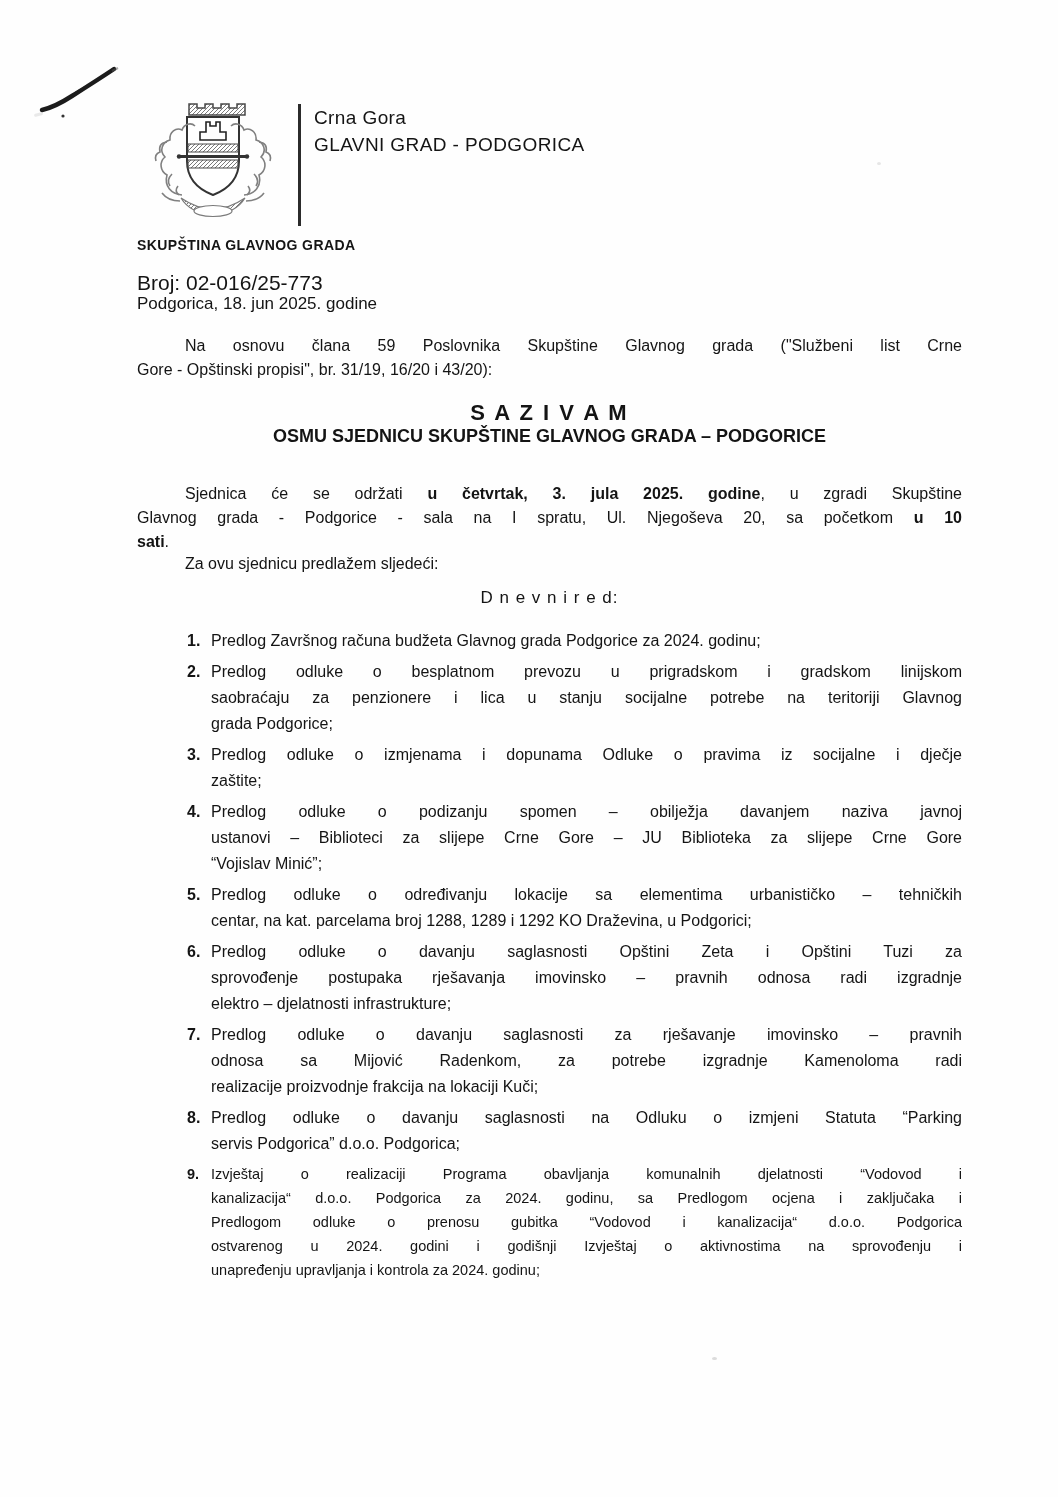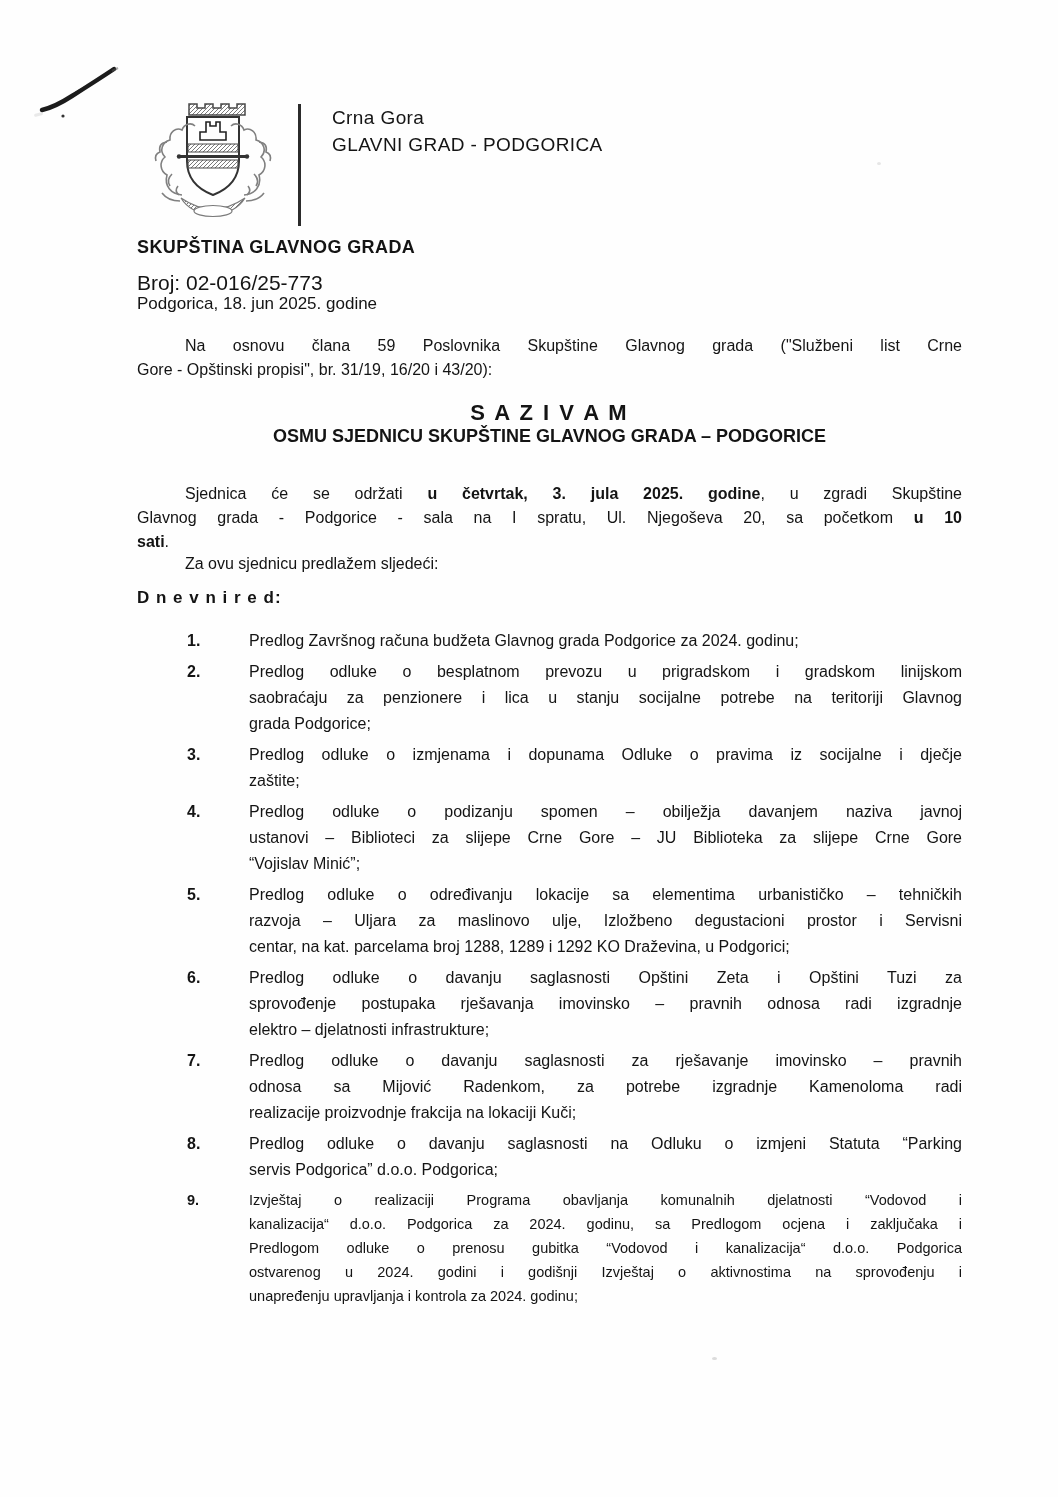--- a/index.html
+++ b/index.html
@@ -7,42 +7,42 @@
     position:relative;width:1058px;height:1497px;margin:0 auto;
     background:#fefefe;color:#141414;overflow:hidden;
     font-family:"Liberation Sans","DejaVu Sans",sans-serif;
     font-size:16px;
   }
   .abs{position:absolute;}
   
   .letterhead{left:137px;top:98px;display:flex;align-items:flex-start;}
   .crest{width:152px;height:130px;flex:0 0 auto;}
   .lh-divider{width:3px;height:122px;background:#2b2b2b;margin-left:9px;margin-top:6px;}
-  .lh-text{padding-left:31px;padding-top:6px;font-size:19px;line-height:27px;letter-spacing:.4px;white-space:nowrap;}
-  .org{left:137px;top:237px;font-weight:bold;font-size:18px;letter-spacing:.4px;}
+  .lh-text{padding-left:13px;padding-top:6px;font-size:19px;line-height:27px;letter-spacing:.4px;white-space:nowrap;}
+  .org{left:137px;top:237px;font-weight:bold;font-size:14px;letter-spacing:.4px;}
   .broj{left:137px;top:271px;font-size:21px;}
   .datum{left:137px;top:294px;font-size:17px;}
   
   .block{left:137px;width:825px;line-height:24px;}
   .intro{top:334px;}
   .t1{top:401px;text-align:center;font-weight:bold;font-size:22px;letter-spacing:2px;}
   .t2{top:424px;text-align:center;font-weight:bold;font-size:18px;}
   .session{top:482px;}
   .propose{top:552px;}
-  .agenda-head{top:586px;text-align:left;font-weight:bold;font-size:17px;letter-spacing:1px;}
+  .agenda-head{top:586px;text-align:center;font-weight:normal;font-size:17px;letter-spacing:1px;}
   
   .tline{text-align:justify;text-align-last:justify;}
   .para .tline:last-child{text-align-last:left;}
   .para .tline:first-child{text-indent:48px;}
   .para .tline:only-child{text-align-last:left;}
   
   .agenda{top:628px;list-style:none;margin:0;padding:0;}
   .agenda li{position:relative;margin-bottom:5px;line-height:26px;}
   .agenda .num{position:absolute;left:50px;top:0;font-weight:bold;}
-  .agenda .itext{margin-left:112px;}
+  .agenda .itext{margin-left:74px;}
   .itext .tline:last-child{text-align-last:left;}
   .agenda li.small{font-size:14.5px;line-height:24px;}
   
   .pen-mark{left:26px;top:56px;}
   .speck{position:absolute;background:#b9b9b9;border-radius:50%;}
   .speck.s1{left:712px;top:1357px;width:5px;height:3px;opacity:.5;}
   .speck.s2{left:877px;top:162px;width:4px;height:3px;opacity:.35;}
   .speck.s3{left:34px;top:113px;width:9px;height:3px;opacity:.3;border-radius:2px;transform:rotate(-15deg);}
   b{font-weight:bold;}
 </style>
@@ -156,21 +156,20 @@
         <div class="itext">
           <div class="tline">Predlog odluke o podizanju spomen – obilježja davanjem naziva javnoj</div>
           <div class="tline">ustanovi – Biblioteci za slijepe Crne Gore – JU Biblioteka za slijepe Crne Gore</div>
           <div class="tline">“Vojislav Minić”;</div>
         </div>
       </li>
       <li>
         <b class="num">5.</b>
         <div class="itext">
           <div class="tline">Predlog odluke o određivanju lokacije sa elementima urbanističko – tehničkih</div>
-          <div class="tline">razvoja – Uljara za maslinovo ulje, Izložbeno degustacioni prostor i Servisni</div>
           <div class="tline">centar, na kat. parcelama broj 1288, 1289 i 1292 KO Draževina, u Podgorici;</div>
         </div>
       </li>
       <li>
         <b class="num">6.</b>
         <div class="itext">
           <div class="tline">Predlog odluke o davanju saglasnosti Opštini Zeta i Opštini Tuzi za</div>
           <div class="tline">sprovođenje postupaka rješavanja imovinsko – pravnih odnosa radi izgradnje</div>
           <div class="tline">elektro – djelatnosti infrastrukture;</div>
         </div>

